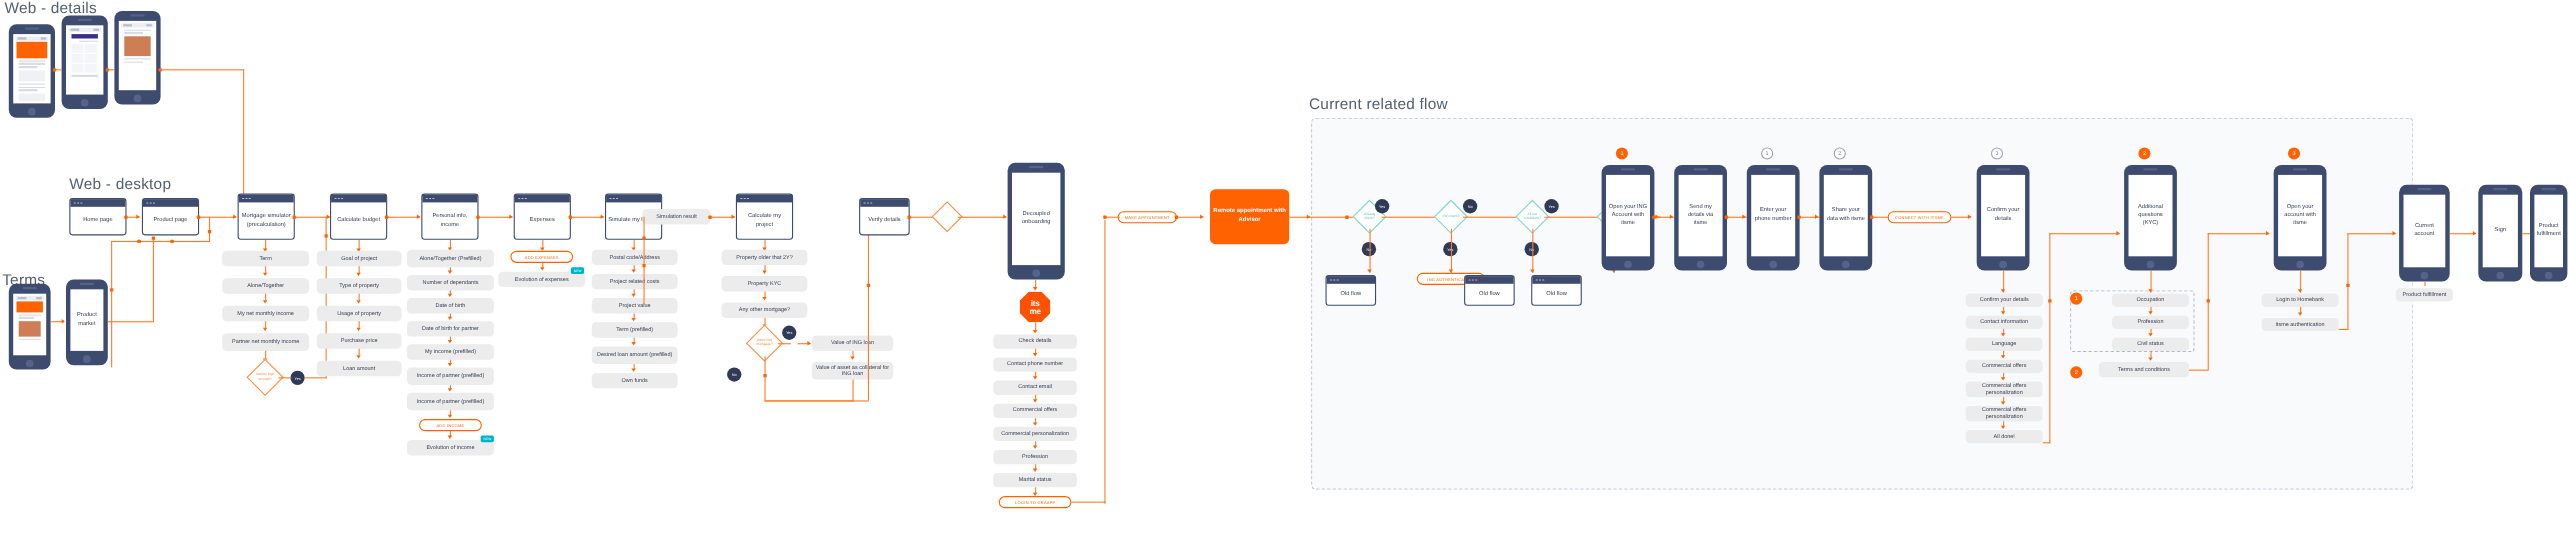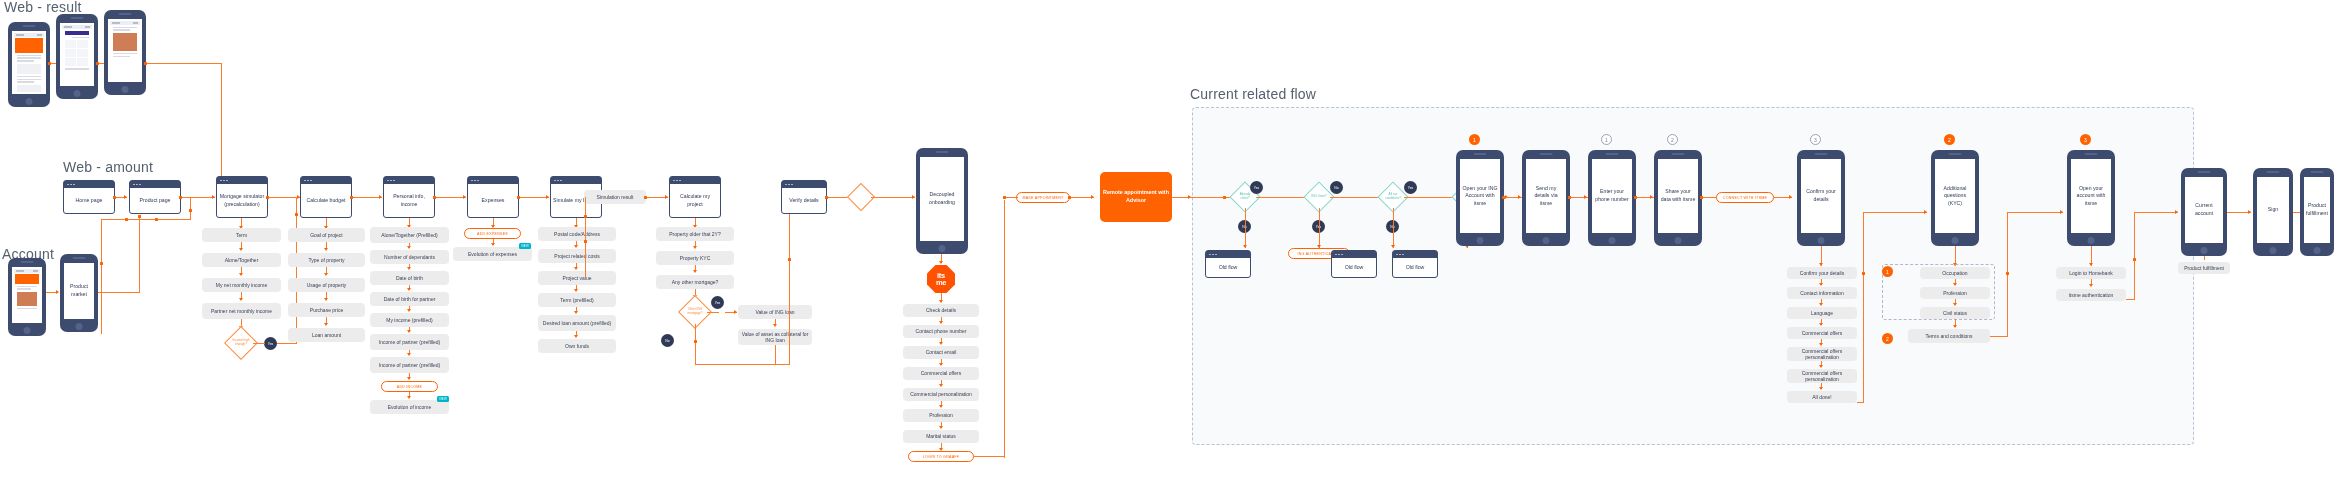--- a/index.html
+++ b/index.html
@@ -76,23 +76,23 @@
   .mm .img{margin:2px 3px;height:18px;background:#cf7d54;}
   .mm .btn{margin:2px 3px;height:4px;background:#3b2d8f;}
   .mm .grid{display:flex;flex-wrap:wrap;gap:1px;margin:2px 3px;}
   .mm .grid b{width:calc(50% - 1px);height:8px;background:#f4f5f8;display:block;}
 </style>
 </head>
 <body>
 
 <div id="canvas">
 
-  <div class="sec-title" style="left:4px;top:-1px;">Web - result</div>
-  <div class="sec-title" style="left:63px;top:159px;">Web - amount</div>
-  <div class="sec-title" style="left:2px;top:246px;">Account</div>
+  <div class="sec-title" style="left:4px;top:-1px;">Web - details</div>
+  <div class="sec-title" style="left:63px;top:159px;">Web - desktop</div>
+  <div class="sec-title" style="left:2px;top:246px;">Terms</div>
   <div class="sec-title" style="left:1190px;top:86px;">Current related flow</div>
 
   <div class="phone" style="left:8px;top:22px;width:42px;height:85px;">
     <div class="spk"></div>
     <div class="scr">
       <div class="mm">
         <div class="tb">
             <i></i>
             <i style="width:5px;"></i>
           </div>

